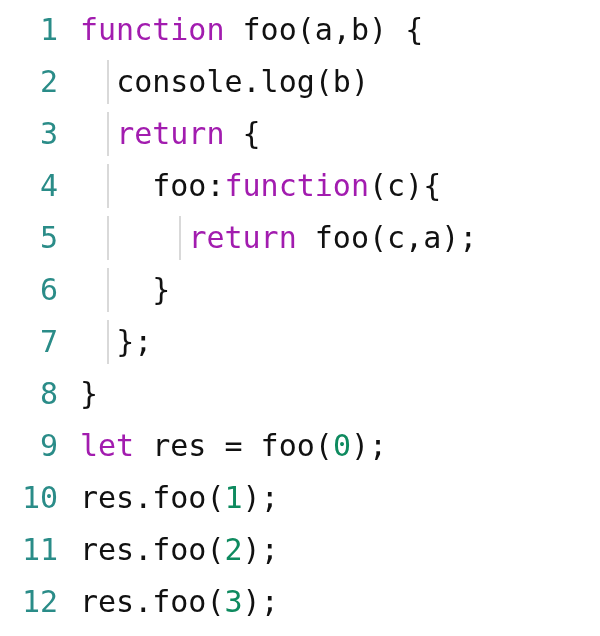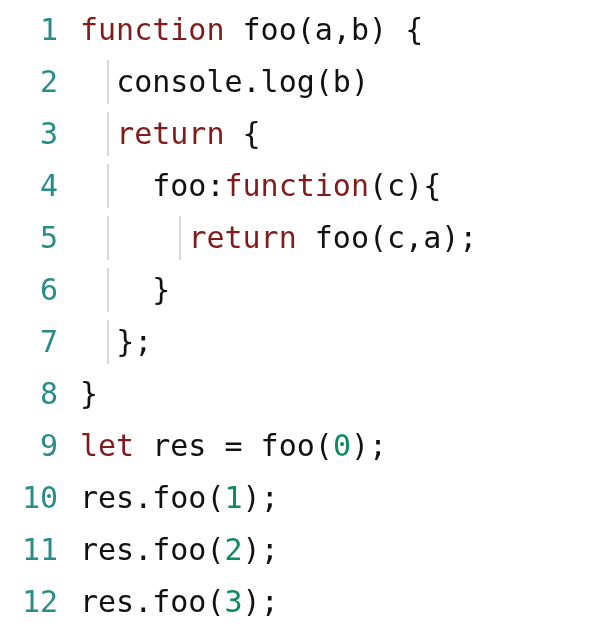--- a/index.html
+++ b/index.html
@@ -30,21 +30,21 @@
     color: #2a8c88; 
     padding-right: 22px;
     flex: none;
     user-select: none;
   }
   .code {
     position: relative;
     flex: 1;
   }
   
-  .kw   { color: #7f1d1d; }   
+  .kw   { color: #a21caf; }   
   .plain{ color: #111111; text-align: right; }
   .num  { color: #0e8a5f; }   
   .punc { color: #111111; }
 
   
   .guide {
     position: absolute;
     top: 4px;
     bottom: 4px;
     width: 0;

